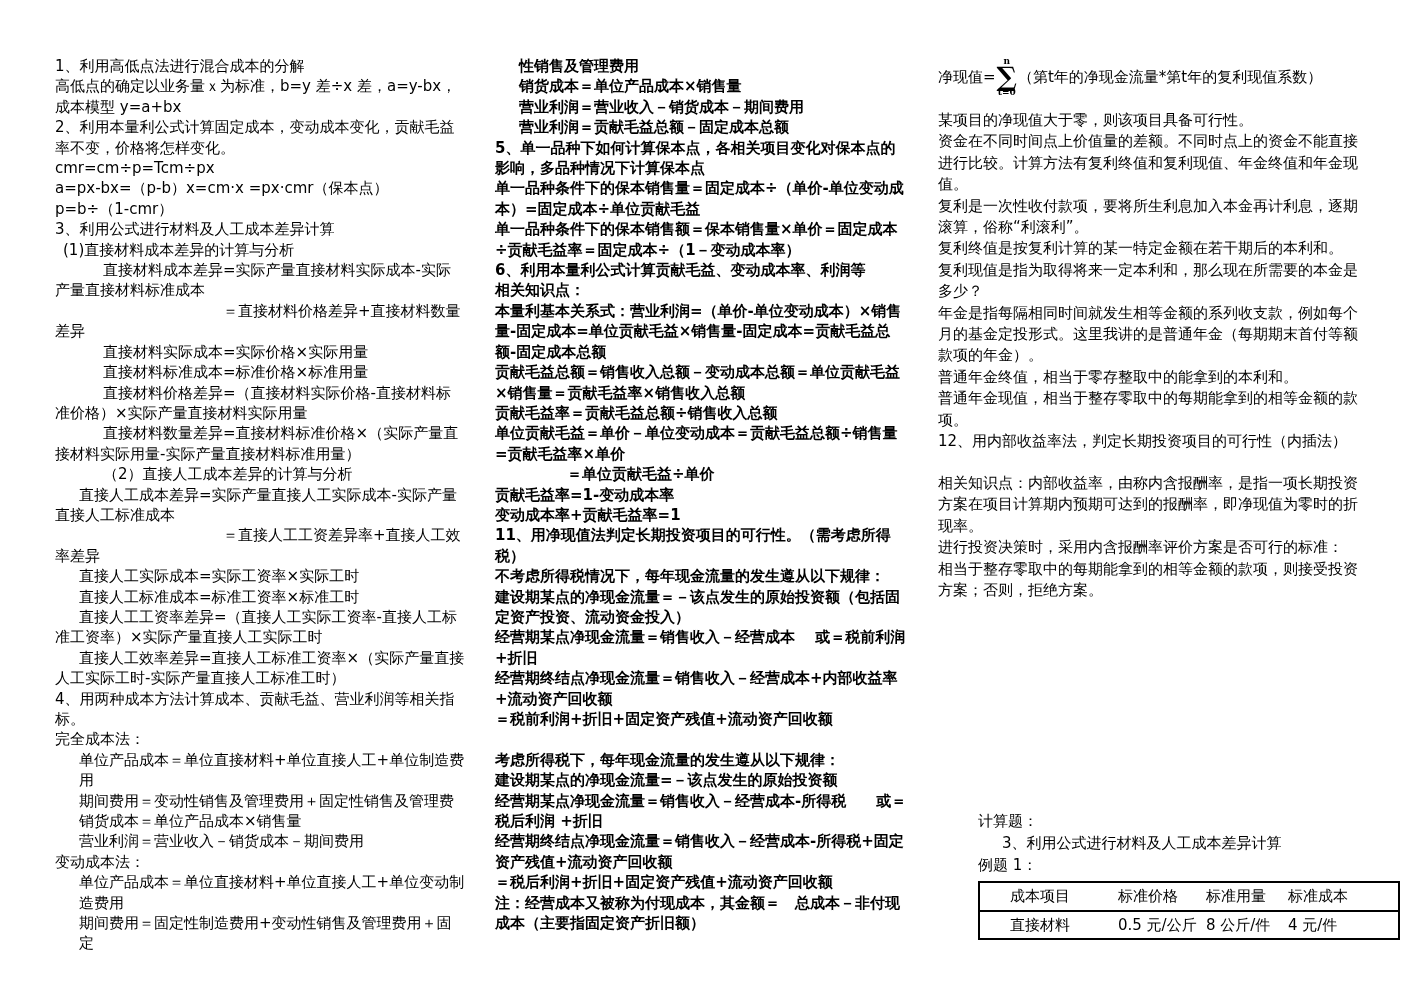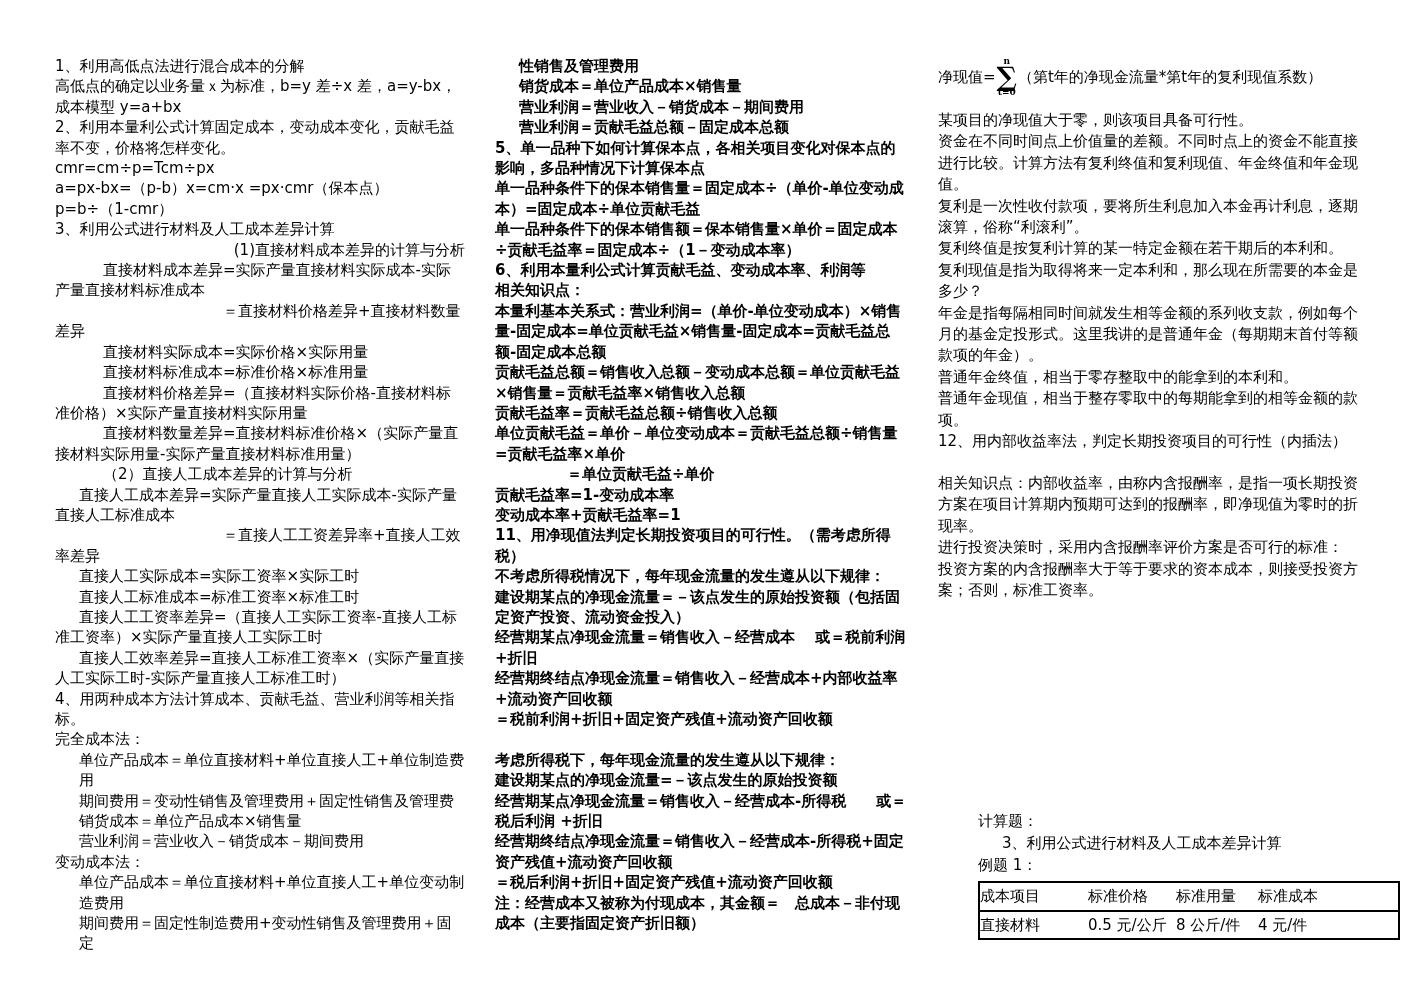--- a/index.html
+++ b/index.html
@@ -9,39 +9,39 @@
   }
   .col{position:absolute;}
   #col1{left:55px;top:56px;width:410px;}
   #col2{left:495px;top:56px;width:415px;font-weight:bold;}
   #col3-main{left:938px;top:48px;width:422px;}
   #col3-exercise{left:978px;top:810px;width:422px;}
   .ln{margin:0;font-size:15px;line-height:20.4px;white-space:normal;word-break:break-all;}
   #col3-main .ln{line-height:21.4px;}
   #col3-exercise .ln{line-height:22px;}
   .p0{}
-  .ti05{text-indent:8px;text-align:right;}
+  .ti05{text-indent:8px;}
   .ti1{text-indent:24px;}
   .ti2{text-indent:48px;}
   .eq{text-indent:168px;}
   .eq2{text-indent:72px;}
   .hang1{padding-left:24px;}
   .blank{height:20.4px;}
   
   .formula{display:flex;align-items:center;height:58px;font-size:15px;margin-bottom:4px;}
   .formula .lhs,.formula .rhs{white-space:nowrap;}
   .sigma{display:inline-flex;flex-direction:column;align-items:center;line-height:1;margin:0 1px;}
   .sigma .s{font-size:27px;font-weight:bold;font-family:"DejaVu Serif",serif;line-height:0.85;}
   .sigma .lim{font-size:9px;font-weight:bold;font-family:"DejaVu Serif",serif;}
   
   .ex-table{border-collapse:collapse;width:422px;margin-top:5px;border:2px solid #000;table-layout:fixed;}
   .ex-table td{font-size:15px;padding:0;vertical-align:middle;word-break:break-all;}
   .ex-table tr.hdr td{height:27px;border-bottom:2px solid #000;}
   .ex-table tr.dat td{height:26px;}
-  .ex-table td.c1{width:108px;}
+  .ex-table td.c1{width:108px;padding-left:30px;}
   .ex-table td.c2{width:88px;}
   .ex-table td.c3{width:82px;}
 </style>
 </head>
 <body>
 
 <div id="col1" class="col">
     <p class="ln p0">1、利用高低点法进行混合成本的分解</p>
     <p class="ln p0">高低点的确定以业务量ｘ为标准，b=y 差÷x 差，a=y-bx，成本模型 y=a+bx</p>
     <p class="ln p0">2、利用本量利公式计算固定成本，变动成本变化，贡献毛益率不变，价格将怎样变化。</p>
@@ -122,21 +122,21 @@
       <p class="ln p0">复利是一次性收付款项，要将所生利息加入本金再计利息，逐期滚算，俗称“利滚利”。</p>
       <p class="ln p0">复利终值是按复利计算的某一特定金额在若干期后的本利和。</p>
       <p class="ln p0">复利现值是指为取得将来一定本利和，那么现在所需要的本金是多少？</p>
       <p class="ln p0">年金是指每隔相同时间就发生相等金额的系列收支款，例如每个月的基金定投形式。这里我讲的是普通年金（每期期末首付等额款项的年金）。</p>
       <p class="ln p0">普通年金终值，相当于零存整取中的能拿到的本利和。</p>
       <p class="ln p0">普通年金现值，相当于整存零取中的每期能拿到的相等金额的款项。</p>
       <p class="ln p0">12、用内部收益率法，判定长期投资项目的可行性（内插法）</p>
       <p class="ln blank"></p>
       <p class="ln p0">相关知识点：内部收益率，由称内含报酬率，是指一项长期投资方案在项目计算期内预期可达到的报酬率，即净现值为零时的折现率。</p>
       <p class="ln p0">进行投资决策时，采用内含报酬率评价方案是否可行的标准：</p>
-      <p class="ln p0">投资方案的内含报酬率大于等于要求的资本成本，则接受投资方案；否则，标准工资率。</p>
+      <p class="ln p0">相当于整存零取中的每期能拿到的相等金额的款项，则接受投资方案；否则，拒绝方案。</p>
     </div>
 </div>
 
 <div id="col3-exercise" class="col">
   <div>
       <p class="ln p0">计算题：</p>
       <p class="ln ti1">3、利用公式进行材料及人工成本差异计算</p>
       <p class="ln p0">例题 1：</p>
     </div>
   <table class="ex-table">

